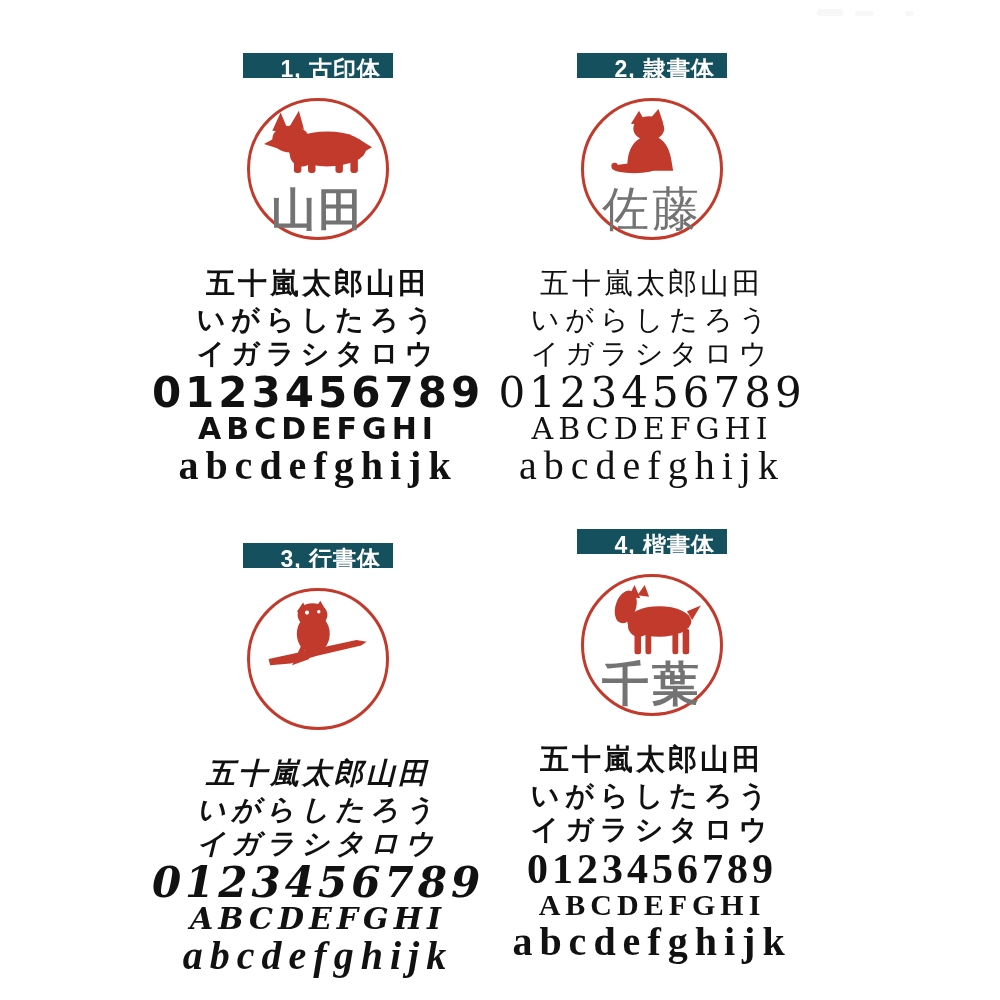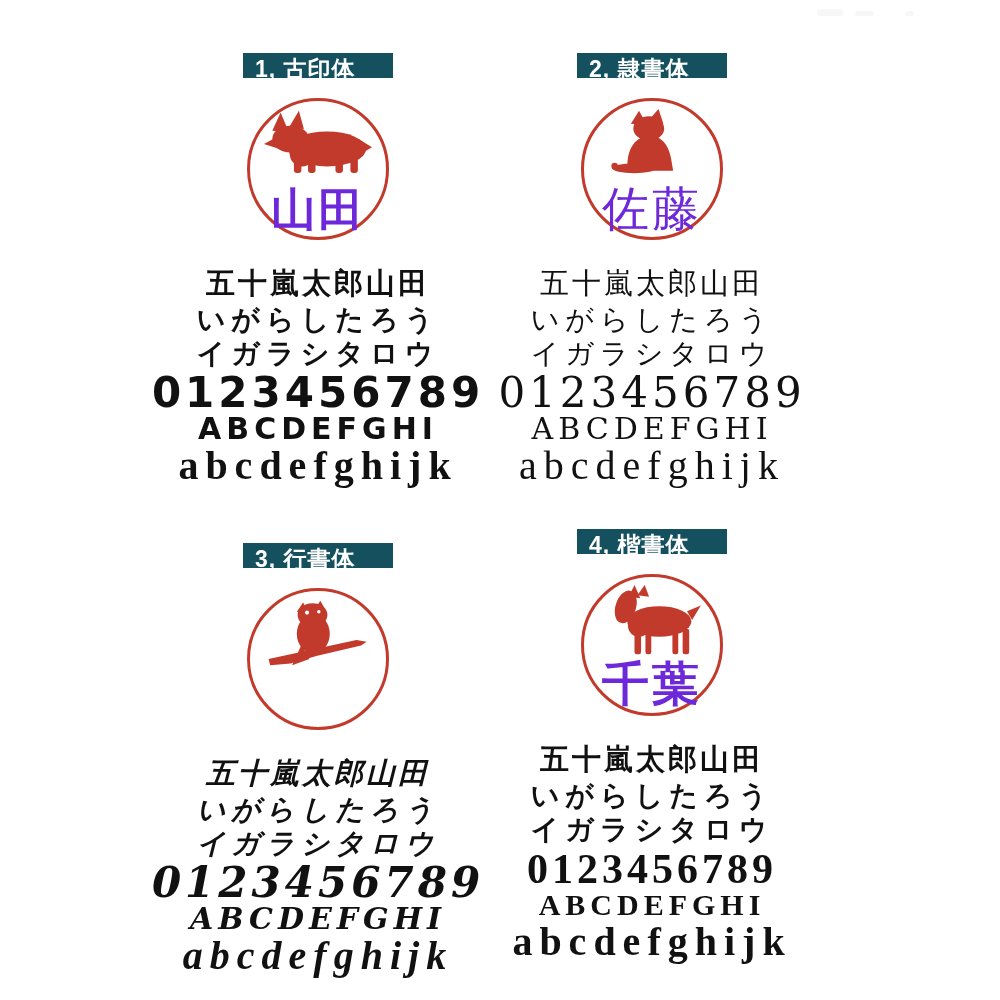--- a/index.html
+++ b/index.html
@@ -10,34 +10,34 @@
   .smudge{position:absolute;background:#f7f7f7;border-radius:3px;}
 
   .panel{position:absolute;width:340px;display:flex;flex-direction:column;align-items:center;}
   .p1{left:148px;top:53px;}
   .p2{left:482px;top:53px;}
   .p3{left:148px;top:543px;}
   .p4{left:482px;top:529px;}
 
   .badge{
     min-width:126px;height:25px;line-height:33px;padding:0 12px;
-    background:#15505e;color:#ffffff;text-align:left;
+    background:#15505e;color:#ffffff;text-align:right;
     font-size:23px;font-weight:600;letter-spacing:1px;
     font-family:"Liberation Sans",sans-serif;
   }
 
   .stamp{
     margin-top:20px;width:142px;height:142px;box-sizing:border-box;
     border:3px solid #c23a2b;border-radius:50%;position:relative;background:#ffffff;
   }
   .stamp-art{position:absolute;top:8px;left:50%;transform:translateX(-50%);fill:#c23a2b;}
   .stamp-art .eye{fill:#ffffff;}
   .stamp-name{
     position:absolute;bottom:4px;left:0;width:100%;text-align:center;
-    color:#6d28d9;font-size:47px;line-height:1.05;letter-spacing:3px;white-space:nowrap;
+    color:#737373;font-size:47px;line-height:1.05;letter-spacing:3px;white-space:nowrap;
   }
   .p1 .stamp-name{font-size:45px;font-weight:800;letter-spacing:2px;}
 
   .samples{margin-top:25px;text-align:center;color:#111111;}
   .samples > div{line-height:36.5px;white-space:nowrap;}
   .ln-kanji{font-size:29px;letter-spacing:3px;}
   .ln-hira{font-size:28px;letter-spacing:6px;}
   .ln-kata{font-size:28px;letter-spacing:6px;font-family:Liberation Mono, monospace;}
   .ln-num{font-size:42px;letter-spacing:4px;}
   .ln-caps{font-size:30px;letter-spacing:5px;}

